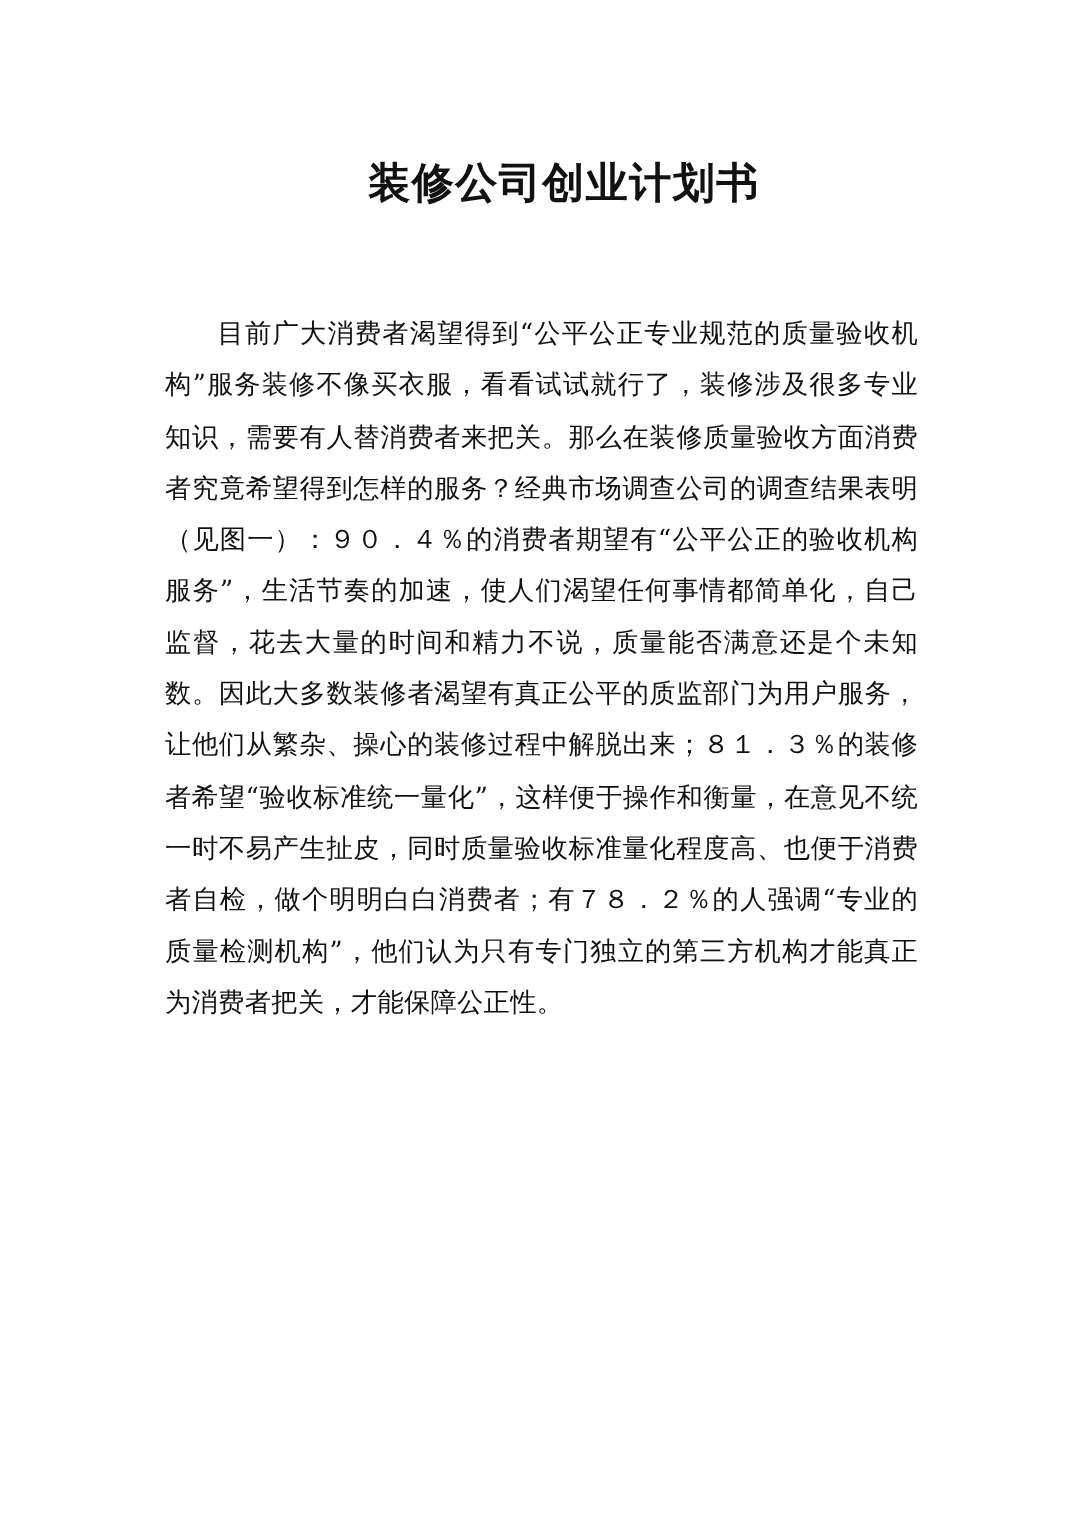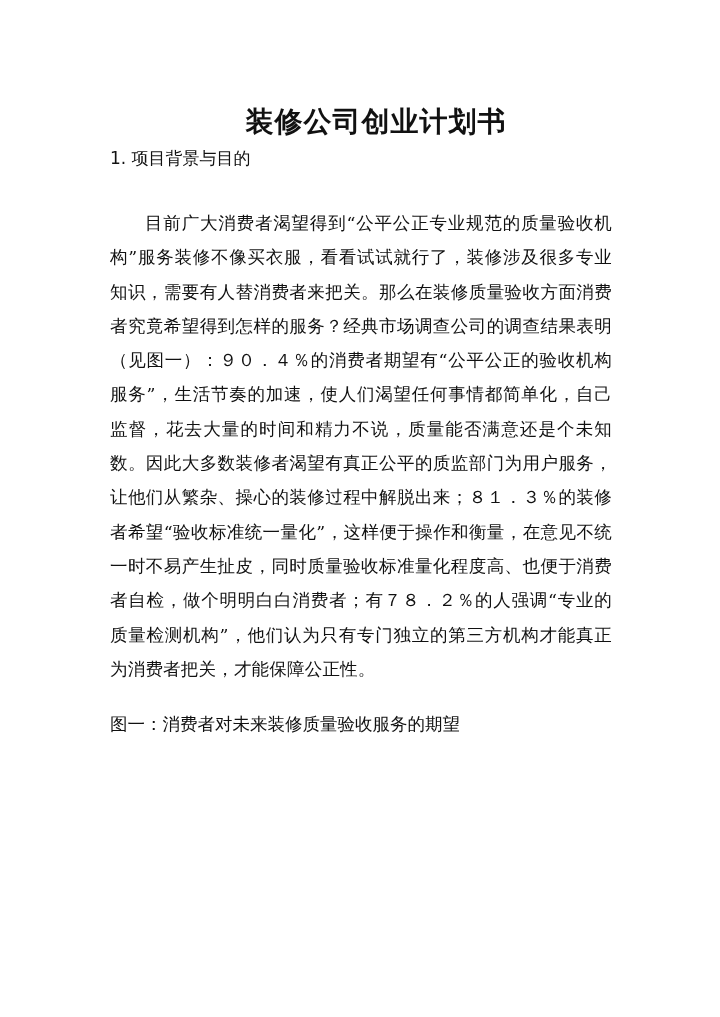--- a/index.html
+++ b/index.html
@@ -60,18 +60,16 @@
       font-size: 17.5px;
       line-height: 28px;
     }
   </style>
 </head>
 <body>
 
 <div class="page">
   <h1 class="title" style="margin:16px;">装修公司创业计划书</h1>
 
-  <div class="section-heading">1. 项目背景与目的</div>
 
   <p class="body-paragraph" style="margin:0;">目前广大消费者渴望得到“公平公正专业规范的质量验收机构”服务装修不像买衣服，看看试试就行了，装修涉及很多专业知识，需要有人替消费者来把关。那么在装修质量验收方面消费者究竟希望得到怎样的服务？经典市场调查公司的调查结果表明（见图一）：９０．４％的消费者期望有“公平公正的验收机构服务”，生活节奏的加速，使人们渴望任何事情都简单化，自己监督，花去大量的时间和精力不说，质量能否满意还是个未知数。因此大多数装修者渴望有真正公平的质监部门为用户服务，让他们从繁杂、操心的装修过程中解脱出来；８１．３％的装修者希望“验收标准统一量化”，这样便于操作和衡量，在意见不统一时不易产生扯皮，同时质量验收标准量化程度高、也便于消费者自检，做个明明白白消费者；有７８．２％的人强调“专业的质量检测机构”，他们认为只有专门独立的第三方机构才能真正为消费者把关，才能保障公正性。</p>
 
-  <div class="figure-caption">图一：消费者对未来装修质量验收服务的期望</div>
 </div>
 
 </body></html>

